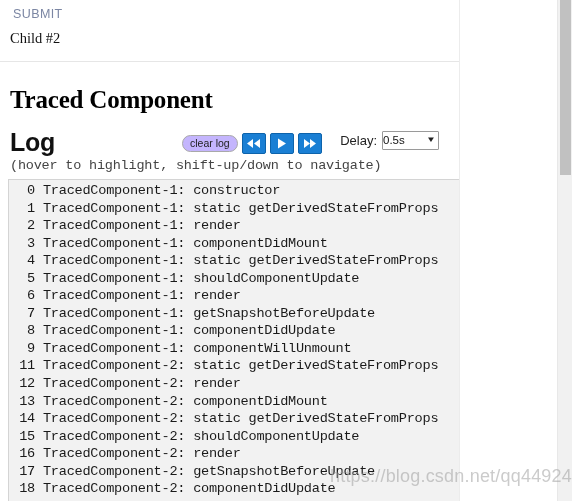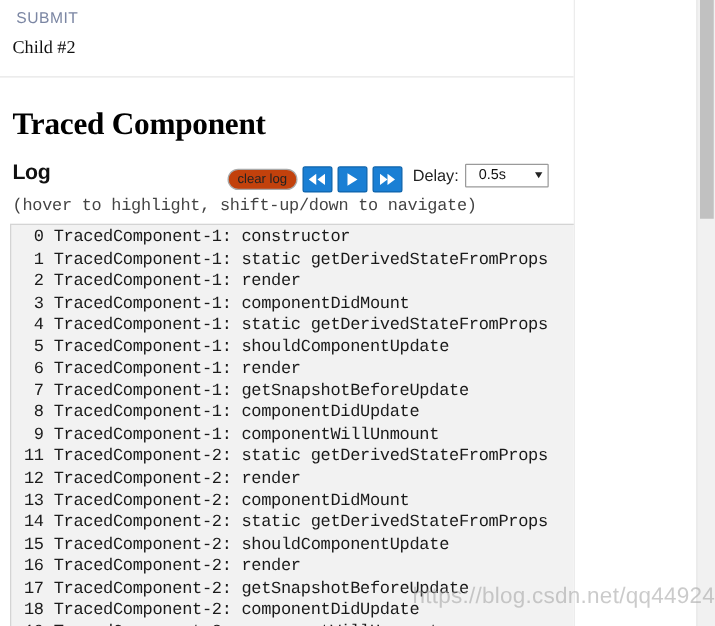--- a/index.html
+++ b/index.html
@@ -86,39 +86,39 @@
     position: relative;
     margin: 14px 0 0 0;
     height: 28px;
   }
   h2.log-title {
     position: absolute;
     left: 10px;
     top: 0;
     margin: 0;
     font-family: "Liberation Sans", sans-serif;
-    font-size: 17px;
+    font-size: 25px;
     font-weight: bold;
     color: #111;
     letter-spacing: -0.3px;
   }
 
   .log-controls {
     position: absolute;
     left: 182px;
     top: 5px;
     display: flex;
     align-items: center;
     gap: 4px;
   }
   .clear-log-btn {
     font-family: "Liberation Sans", sans-serif;
     font-size: 10.5px;
     color: #222;
-    background: #c2410c;
+    background: #c4b5fd;
     border: 1px solid #a9a9a9;
     border-radius: 9px;
     padding: 2px 7px 3px 7px;
     line-height: 1;
     cursor: pointer;
   }
   .nav-btn {
     width: 24px;
     height: 21px;
     background: #1a7fd4;
@@ -145,21 +145,21 @@
     font-size: 13px;
     color: #222;
   }
   .delay-select {
     font-family: "Liberation Sans", sans-serif;
     font-size: 11.5px;
     color: #111;
     background: #fff;
     border: 1px solid #9a9a9a;
     border-radius: 1px;
-    padding: 1px 3px 2px 10px;
+    padding: 1px 3px 2px 0;
     width: 52px;
     display: flex;
     align-items: center;
     justify-content: space-between;
     cursor: pointer;
     line-height: 1.25;
   }
   .caret {
     font-size: 8px;
     color: #222;

